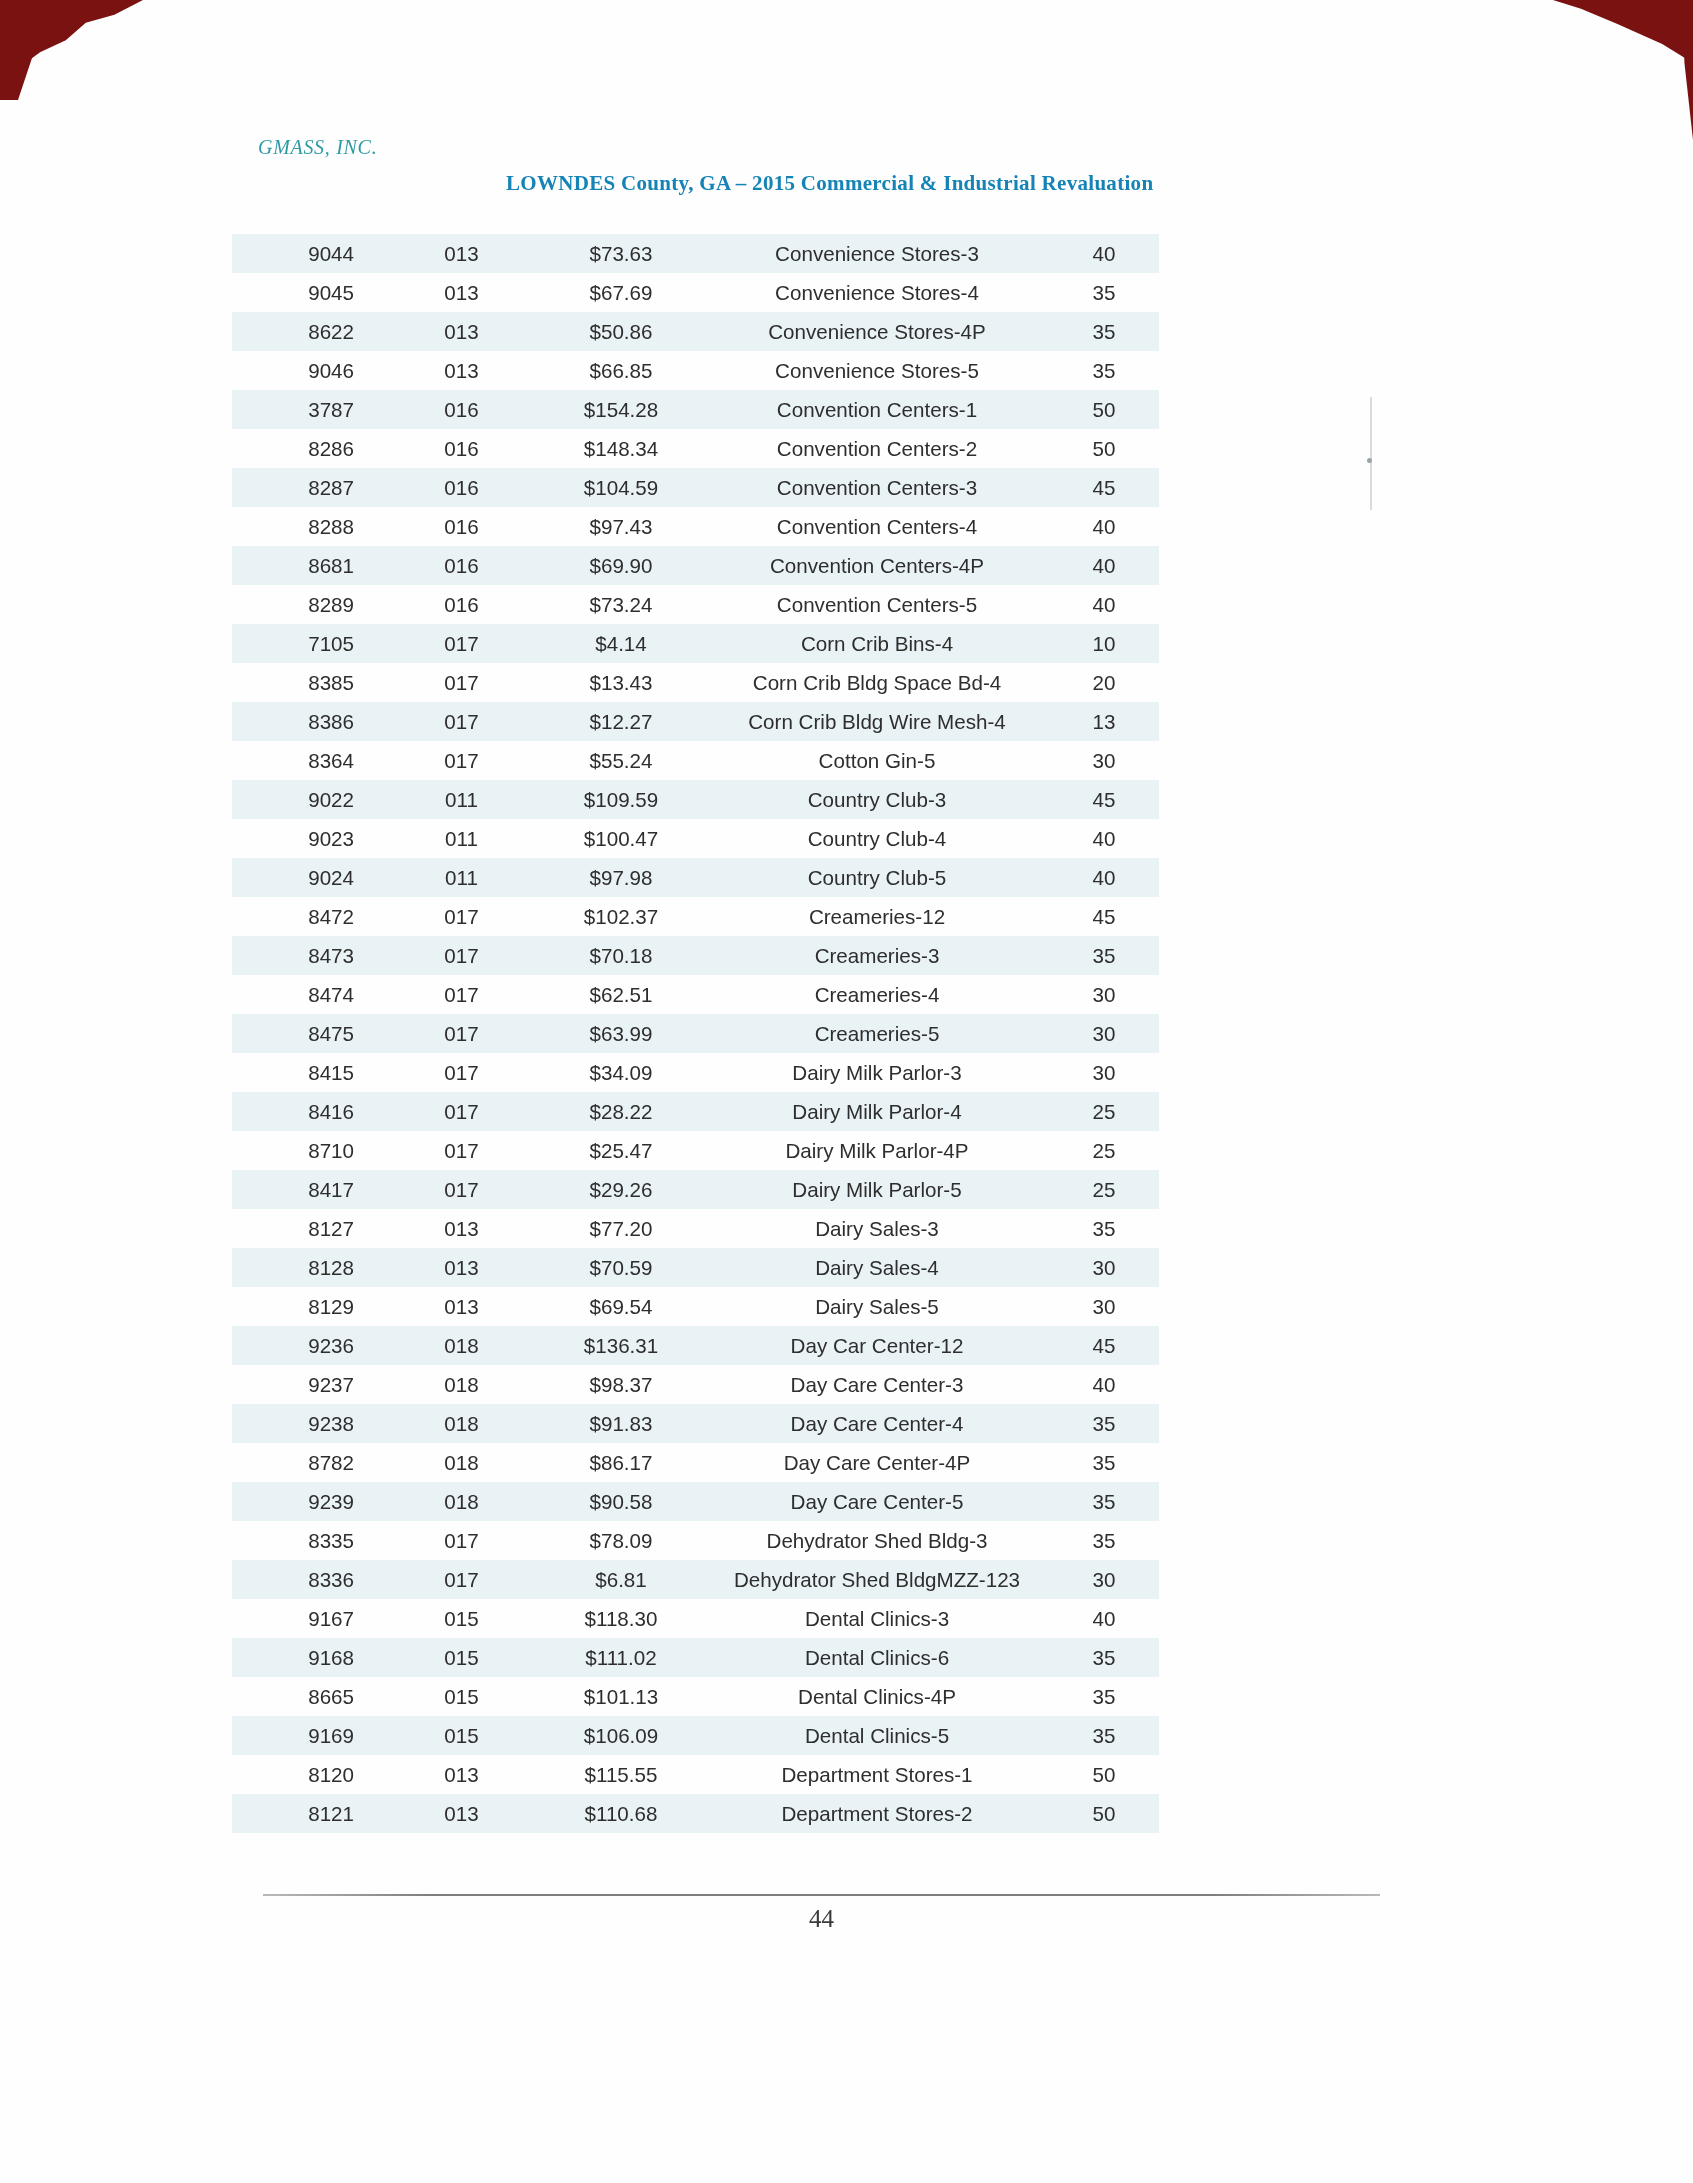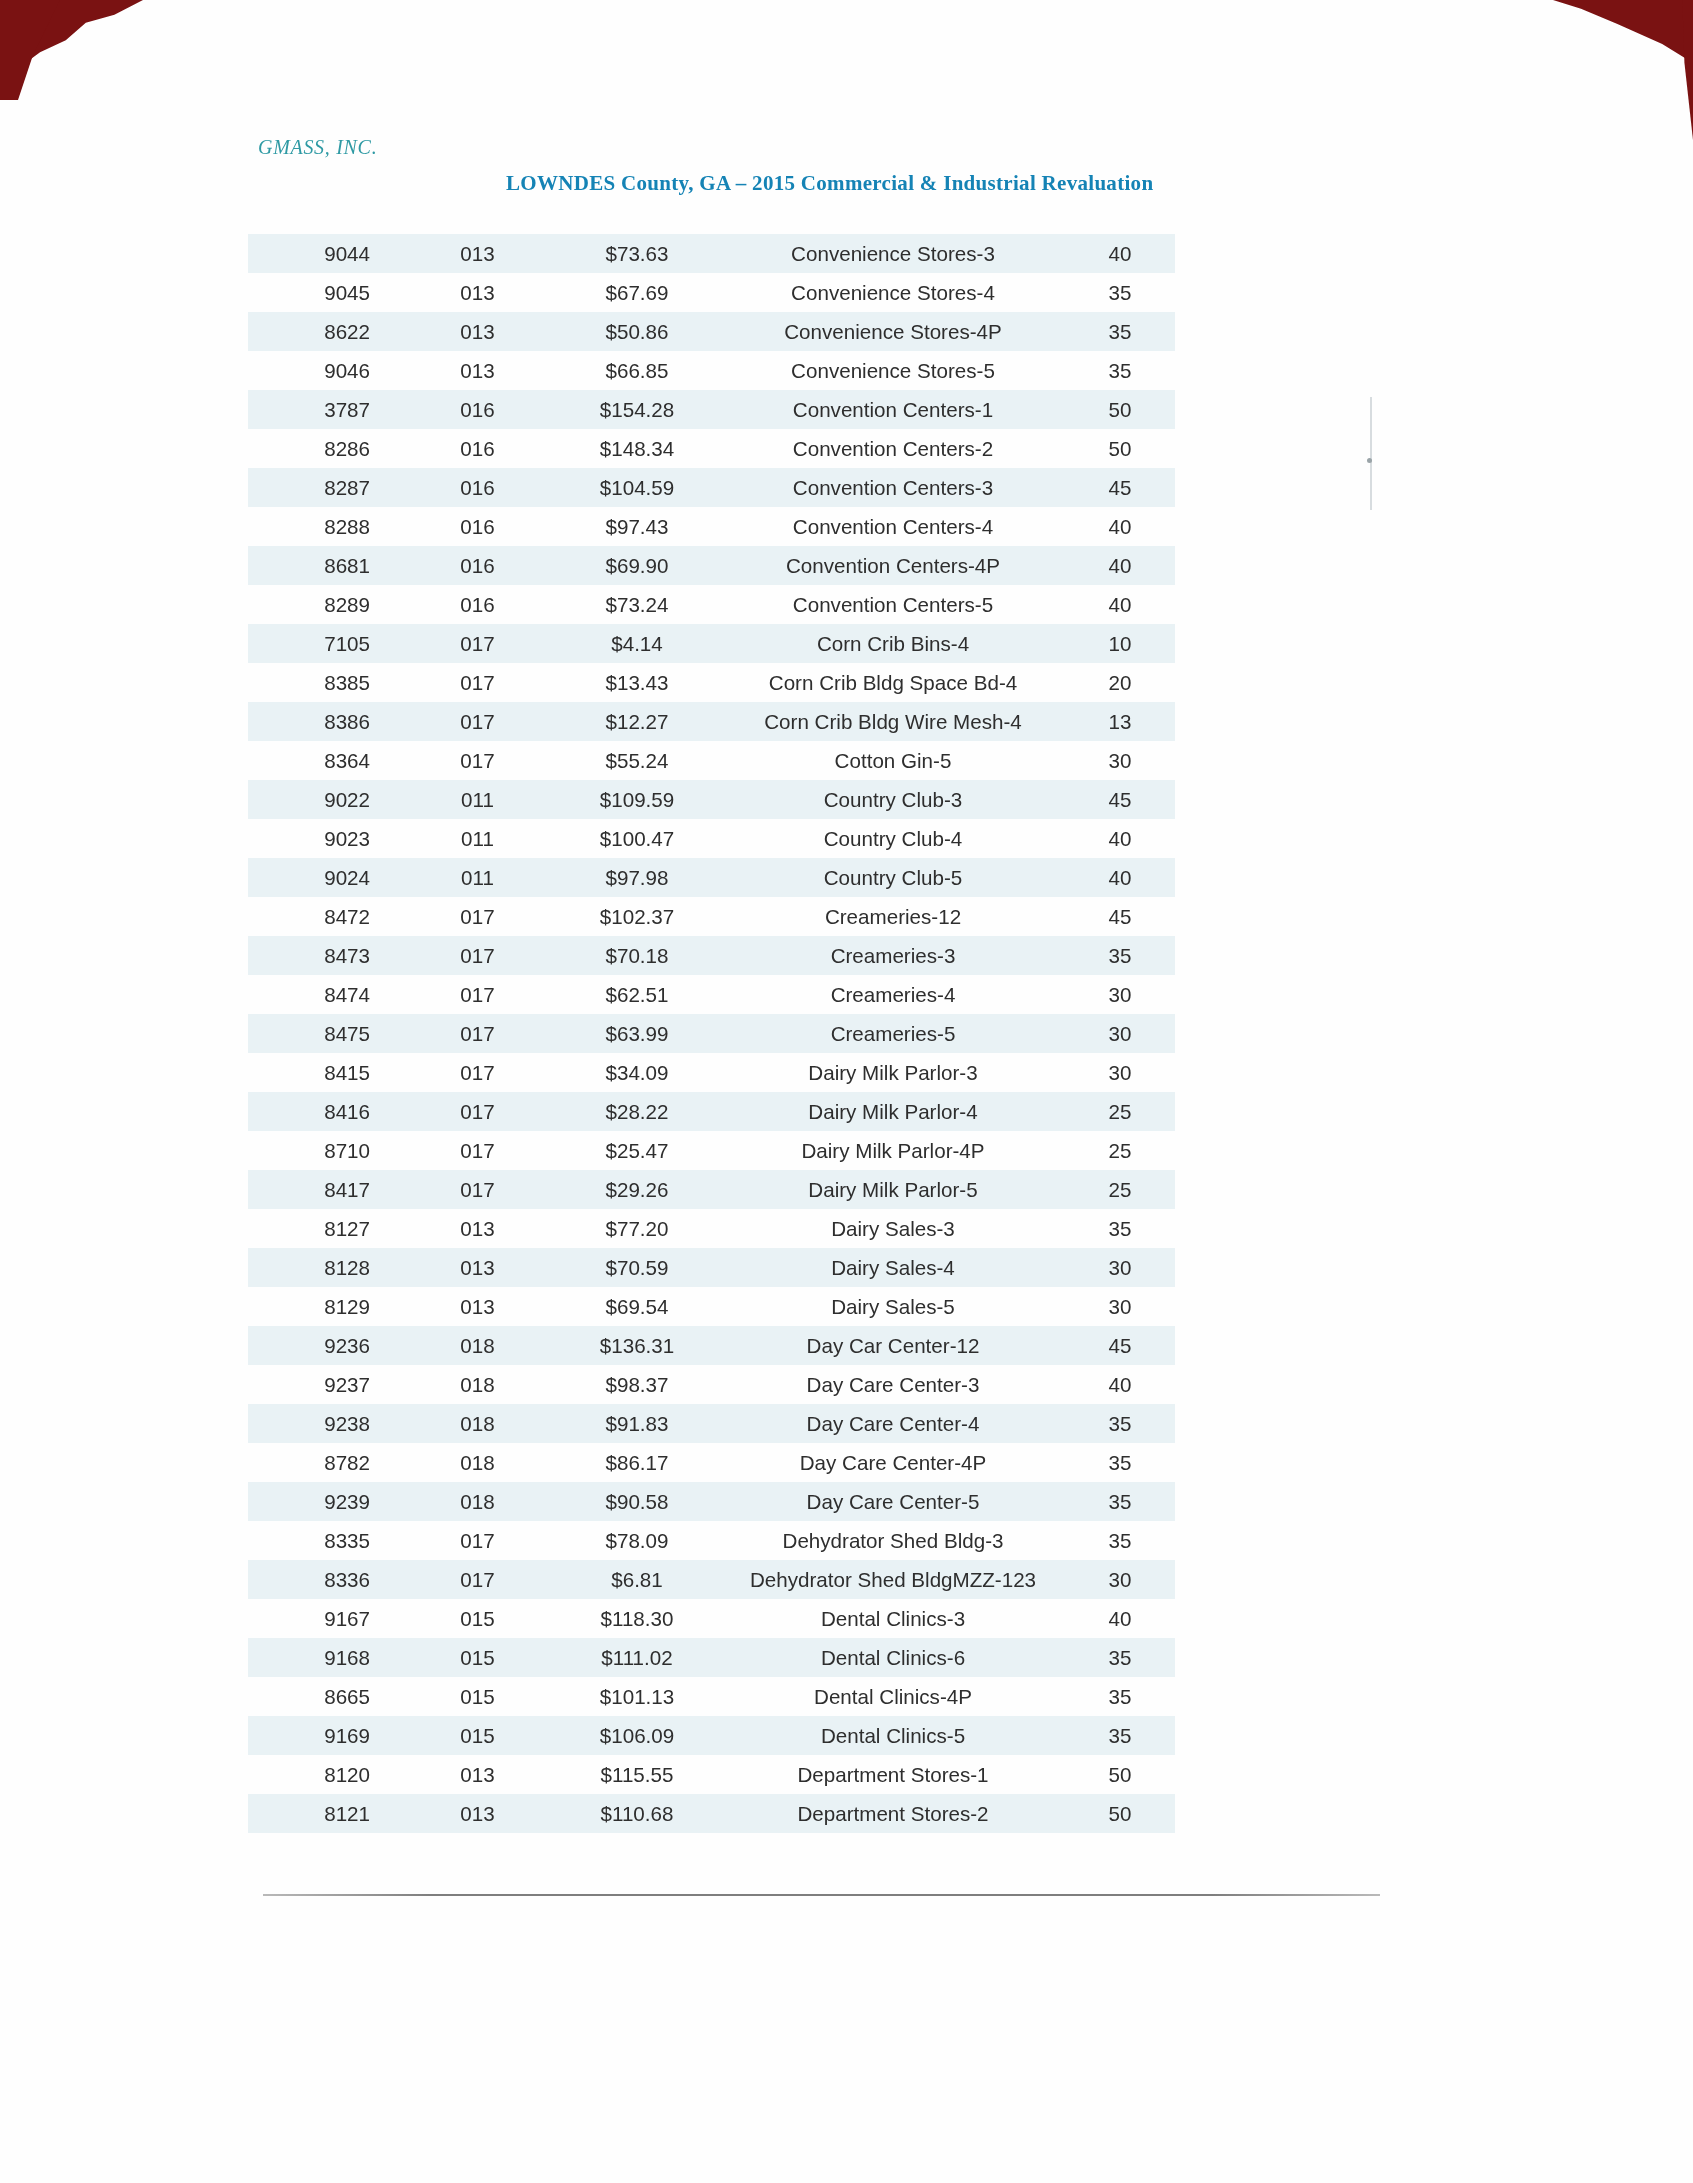--- a/index.html
+++ b/index.html
@@ -49,21 +49,21 @@
     font-family:"Liberation Serif",serif;font-style:italic;
     font-size:20px;color:#2f9aa4;letter-spacing:0.7px;
   }
   .doc-title{
     position:absolute;left:248px;top:2.7px;
     font-family:"Liberation Serif",serif;font-weight:bold;
     font-size:21px;color:#1583b5;letter-spacing:0.3px;margin-top:36px;
   }
 
   
-  .table{position:absolute;left:248px;top:234px;width:927px;}
+  .table{position:absolute;left:232px;top:234px;width:927px;}
   .row{
     display:flex;align-items:center;
     height:39px;
     font-size:20.6px;color:#2e2e2e;
   }
   .row.shaded{background:#e9f2f5;}
   .row.plain{background:transparent;}
   .cell{white-space:nowrap;overflow:visible;}
   .cell.code{width:153px;text-align:right;padding-right:31px;box-sizing:border-box;}
   .cell.district{width:153px;text-align:center;}
@@ -384,15 +384,16 @@
       <div class="row shaded">
         <div class="cell code">8121</div>
         <div class="cell district">013</div>
         <div class="cell rate">$110.68</div>
         <div class="cell desc">Department Stores-2</div>
         <div class="cell pct">50</div>
       </div>
     </div>
 
   <div class="footer-rule"></div>
+  <div class="page-number">44</div>
 
 </div>
 
 
 </body></html>

